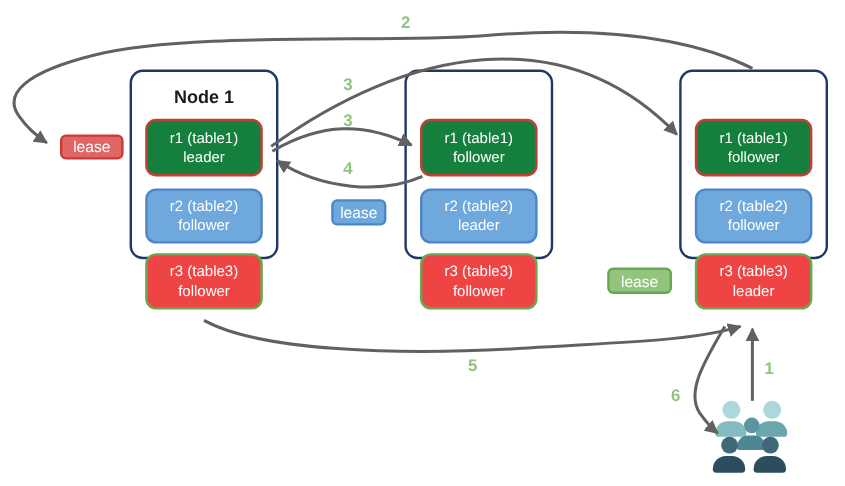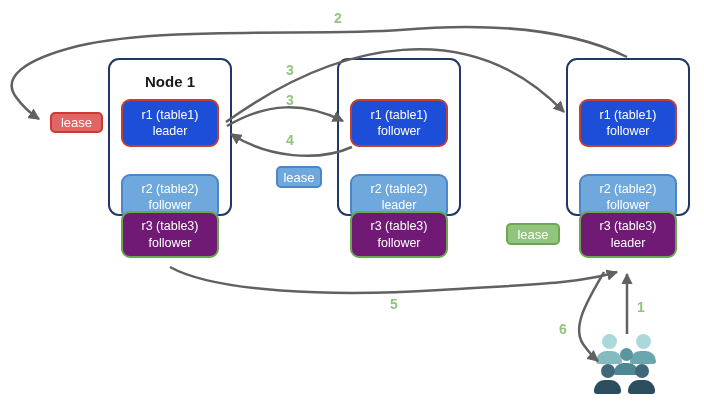--- a/index.html
+++ b/index.html
@@ -15,25 +15,25 @@
   }
   .node-title{
     position:absolute;top:13px;left:0;width:100%;text-align:center;
     font-size:15px;font-weight:bold;color:#1a1a1a;
   }
   .replica{
     position:absolute;left:11px;width:98px;border-radius:9px;box-sizing:border-box;
     border:2px solid;color:#ffffff;text-align:center;font-size:12.5px;line-height:1.3;
     display:flex;flex-direction:column;justify-content:center;
   }
-  .replica.red{background:#1d4ed8;border-color:#bf4034;justify-content:center;}
+  .replica.red{background:#15803d;border-color:#bf4034;justify-content:center;}
   .replica.blue{background:#6fa8dc;border-color:#4c86c6;}
-  .replica.green{background:#701a75;border-color:#69a84f;}
+  .replica.green{background:#ef4444;border-color:#69a84f;}
   .r-1{top:39px;height:48px;}
-  .r-2{top:97px;height:46px;margin-top:17px;}
+  .r-2{top:97px;height:46px;}
   .r-3{top:151px;height:47px;}
   
   .lease{
     position:absolute;border-radius:5px;border:2px solid;box-sizing:border-box;
     color:#ffffff;font-size:13px;text-align:left;z-index:4;
     display:flex;align-items:center;justify-content:center;
   }
   .lease.red{left:50px;top:112px;width:53px;height:21px;background:#e06666;border-color:#cc3a33;}
   .lease.blue{left:276px;top:166px;width:46px;height:22px;background:#6fa8dc;border-color:#4c86c6;}
   .lease.green{left:506px;top:223px;width:54px;height:22px;background:#93c47d;border-color:#69a84f;}

